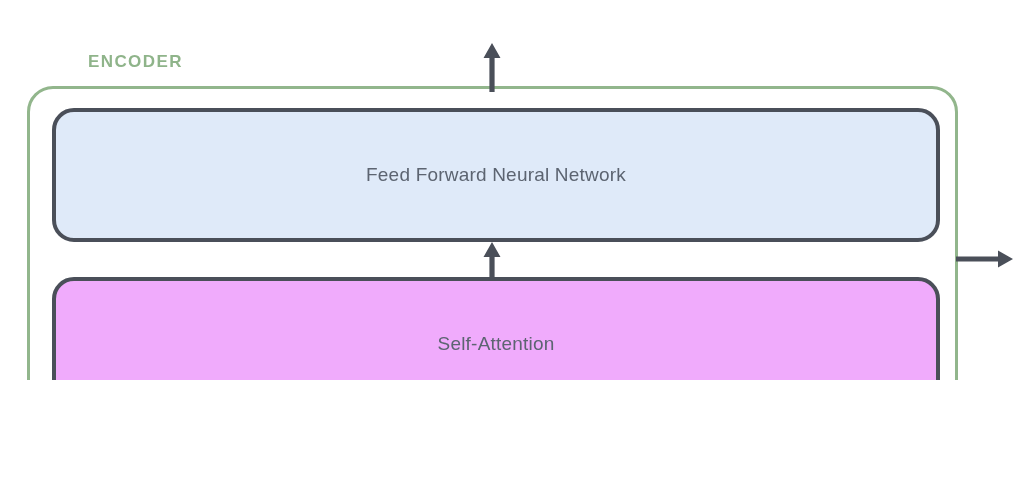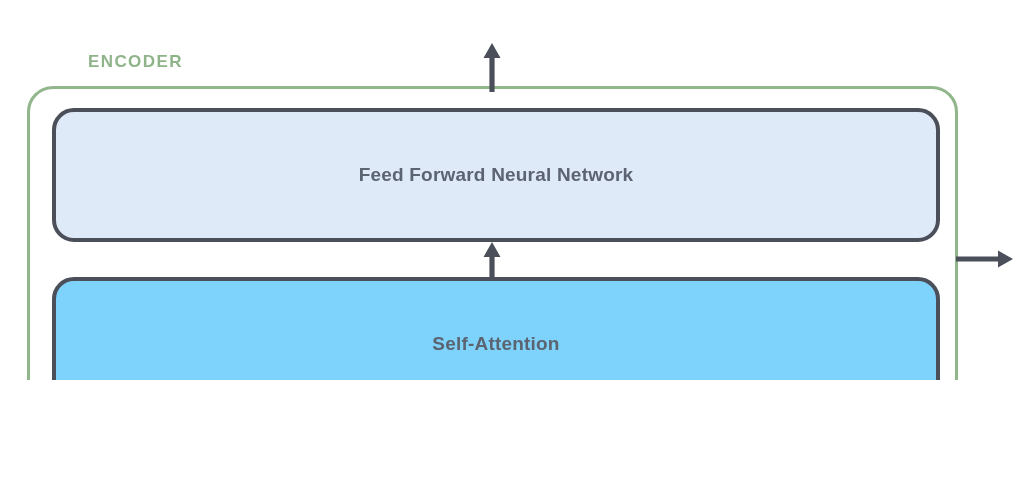--- a/index.html
+++ b/index.html
@@ -46,41 +46,41 @@
     position: absolute;
     box-sizing: border-box;
     border: 4px solid #4a4f59;
     border-radius: 22px;
     display: flex;
     align-items: center;
     justify-content: center;
   }
   .layer-box .layer-label {
     font-size: 19px;
-    font-weight: 700;
+    font-weight: 400;
     color: #5c6471;
     letter-spacing: .2px;
     white-space: nowrap;
     text-align: center;
   }
 
   .box-ffn {
     left: 52px;
     top: 108px;
     width: 888px;
     height: 134px;
     background: #dfeaf9;
   }
 
   .box-attn {
     left: 52px;
     top: 277px;
     width: 888px;
     height: 134px;
-    background: #7dd3fc;
+    background: #f0abfc;
   }
 
   
   .arrow {
     position: absolute;
     overflow: visible;
   }
   .arrow svg { display: block; }
 
   .arrow-top      { left: 474px; top: 40px;  width: 36px; height: 52px; }

